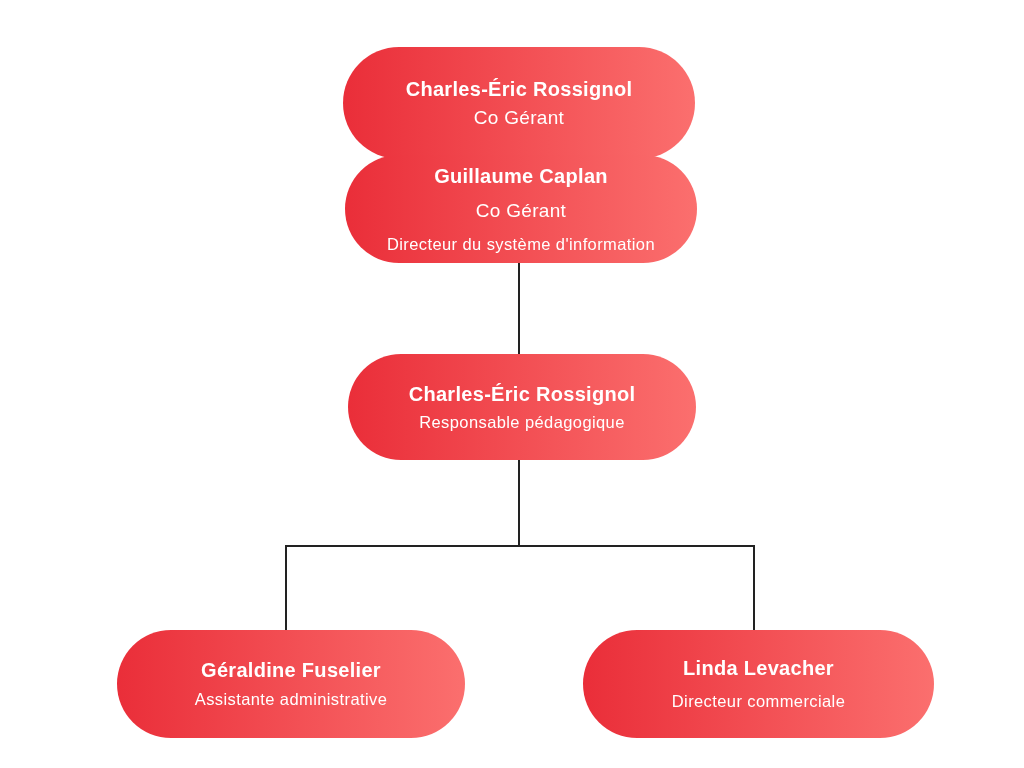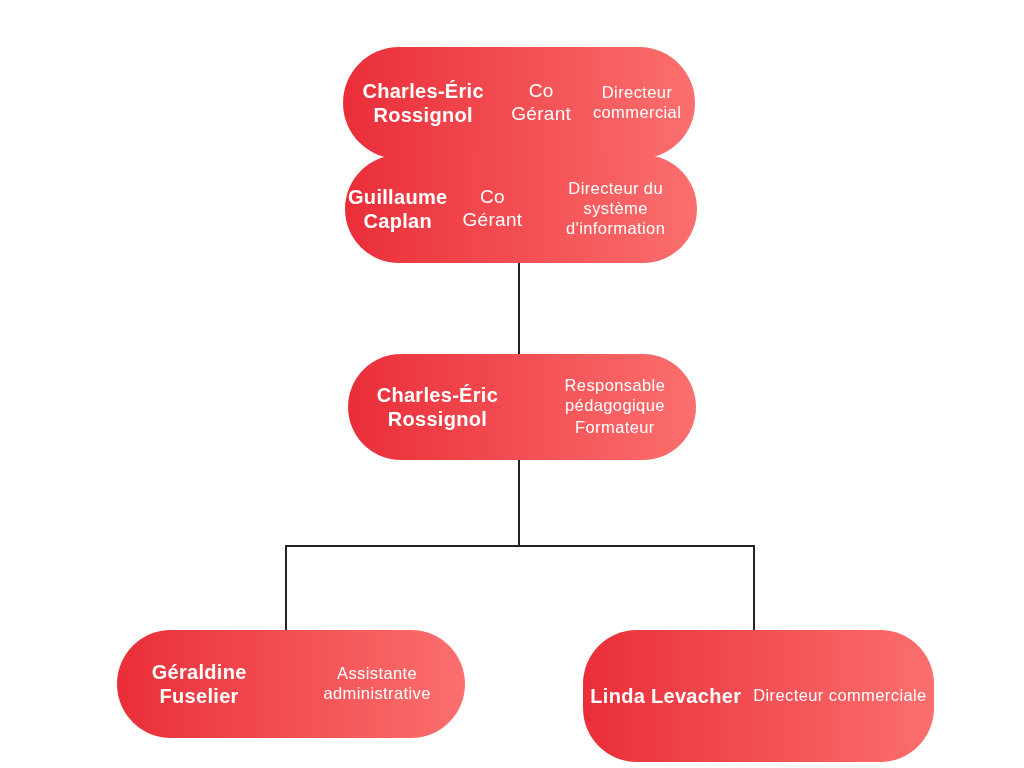--- a/index.html
+++ b/index.html
@@ -29,30 +29,30 @@
   #conn-rail-left    { left: 285px; top: 545px; height: 86px;  }
   #conn-rail-right   { left: 753px; top: 545px; height: 86px;  }
 
   
   .org-node {
     position: absolute;
     z-index: 1;
     background: linear-gradient(90deg, #ea2e39 0%, #fb6f6e 100%);
     color: #ffffff;
     display: flex;
-    flex-direction: row;
+    flex-direction: column;
     align-items: center;
     justify-content: center;
-    text-align: center;
+    text-align: left;
   }
   #node-top-1 { left: 343px; top: 47px;  width: 352px; height: 112px; border-radius: 56px; gap: 6px; }
   #node-top-2 { left: 345px; top: 155px; width: 352px; height: 108px; border-radius: 54px; gap: 12px; }
   #node-middle{ left: 348px; top: 354px; width: 348px; height: 106px; border-radius: 53px; gap: 7px; }
   #node-bottom-left  { left: 117px; top: 630px; width: 348px; height: 108px; border-radius: 54px; gap: 8px; }
-  #node-bottom-right { left: 583px; top: 630px; width: 351px; height: 132px; border-radius: 54px; gap: 12px; }
+  #node-bottom-right { left: 583px; top: 630px; width: 351px; height: 108px; border-radius: 54px; gap: 12px; }
 
   .node-name {
     font-size: 20px;
     font-weight: 700;
     letter-spacing: 0.3px;
     line-height: 1.2;
   }
   .node-subtitle {
     font-size: 19px;
     font-weight: 400;
@@ -78,34 +78,32 @@
 
   <div id="conn-top-middle" class="connector v"></div>
   <div id="conn-middle-rail" class="connector v"></div>
   <div id="conn-rail" class="connector h"></div>
   <div id="conn-rail-left" class="connector v"></div>
   <div id="conn-rail-right" class="connector v"></div>
 
   <div id="node-top-1" class="org-node">
     <div class="node-name">Charles-Éric Rossignol</div>
     <div class="node-subtitle">Co Gérant</div>
-    <div class="node-role">Directeur commercial</div>
   </div>
 
   <div id="node-top-2" class="org-node">
     <div class="node-name">Guillaume Caplan</div>
     <div class="node-subtitle">Co Gérant</div>
     <div class="node-role">Directeur du système d'information</div>
   </div>
 
   <div id="node-middle" class="org-node">
     <div class="node-name">Charles-Éric Rossignol</div>
     <div class="node-roles">
       <div class="node-role">Responsable pédagogique</div>
-      <div class="node-role">Formateur</div>
     </div>
   </div>
 
   <div id="node-bottom-left" class="org-node">
     <div class="node-name">Géraldine Fuselier</div>
     <div class="node-role">Assistante administrative</div>
   </div>
 
   <div id="node-bottom-right" class="org-node">
     <div class="node-name">Linda Levacher</div>

